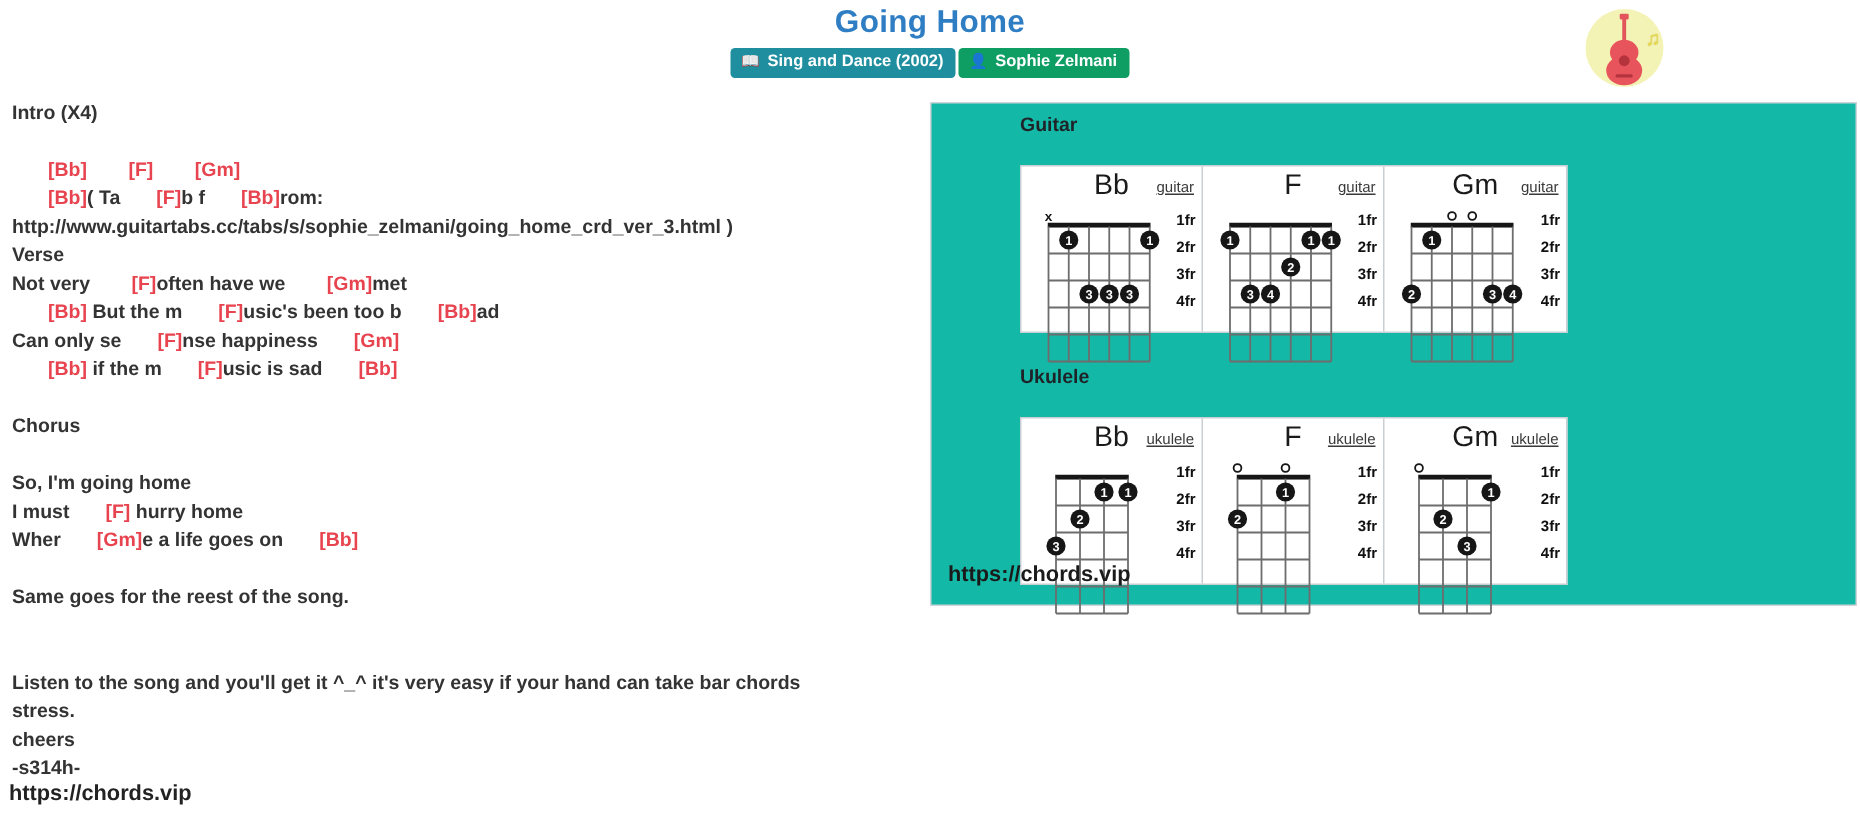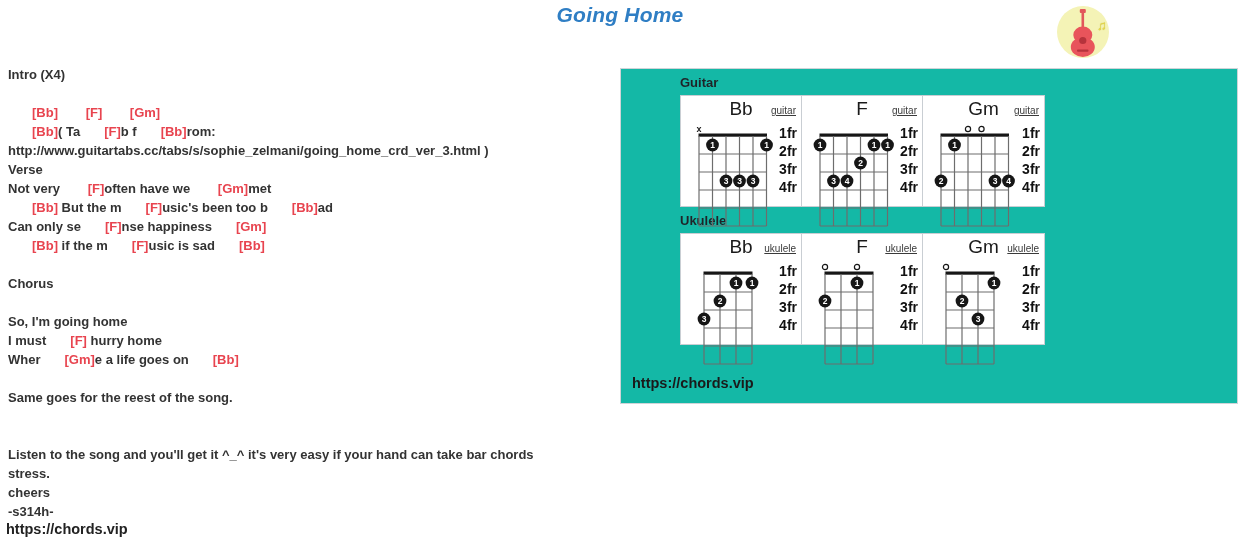--- a/index.html
+++ b/index.html
@@ -22,21 +22,20 @@
     position: relative;
     height: 60px;
   }
   #song-title {
     text-align: center;
     font-size: 21px;
     font-weight: bold;
     color: #2f7ec4;
     padding-top: 3px;
     letter-spacing: .2px;
-    font-style: italic;
   }
   #badges {
     text-align: center;
     margin-top: 5px;
     white-space: nowrap;
   }
   .badge {
     display: inline-block;
     color: #ffffff;
     font-size: 11px;
@@ -151,21 +150,21 @@
     padding-left: 48px;
   }
   .panel-head {
     font-size: 13px;
     font-weight: bold;
     color: #1f2328;
     padding: 6px 0 5px 11px;
   }
   .chord-row {
     display: flex;
-    margin: 0 11px;
+    margin: 15px 11px;
     background: #ffffff;
     border: 1px solid #c9ced3;
     box-sizing: border-box;
     width: 365px;
   }
   .chord-card {
     width: 121px;
     height: 110px;
     position: relative;
     border-right: 1px solid #c9ced3;
@@ -192,21 +191,21 @@
   }
   .fretboard {
     position: absolute;
     left: 11px;
     top: 28px;
   }
   .fretlabels {
     position: absolute;
     right: 4px;
     top: 28px;
-    font-size: 14px;
+    font-size: 10px;
     font-weight: bold;
     color: #111111;
     line-height: 1;
   }
   .fretlabels div { height: 18px; line-height: 18px; }
 
   #panel-url {
     position: absolute;
     left: 11px;
     bottom: 12px;
@@ -214,20 +213,27 @@
     font-weight: bold;
     color: #1a1a1a;
   }
 </style>
 </head>
 <body>
 
 <div id="header">
   <div id="song-title">Going Home</div>
 
+  <div id="badges">
+    <span class="badge badge-album">
+      <span class="bicon">📖</span><span>Sing and Dance (2002)</span>
+    </span><span class="badge badge-artist">
+      <span class="bicon">👤</span><span>Sophie Zelmani</span>
+    </span>
+  </div>
 
   <div id="logo">
     <div id="logo-circle"></div>
     <svg id="logo-guitar" viewBox="0 0 34 48">
       <rect x="15.5" y="1" width="2.6" height="20" rx="1" fill="#e2565b"></rect>
       <rect x="13.8" y="0" width="6" height="4" rx="1" fill="#e2565b"></rect>
       <ellipse cx="16.8" cy="26" rx="9.5" ry="8.5" fill="#e8545b"></ellipse>
       <ellipse cx="16.8" cy="38" rx="12" ry="10" fill="#e8545b"></ellipse>
       <circle cx="16.8" cy="31.5" r="3.6" fill="#b5333c"></circle>
       <rect x="11" y="40.5" width="11.5" height="2.2" rx="1" fill="#b5333c"></rect>

